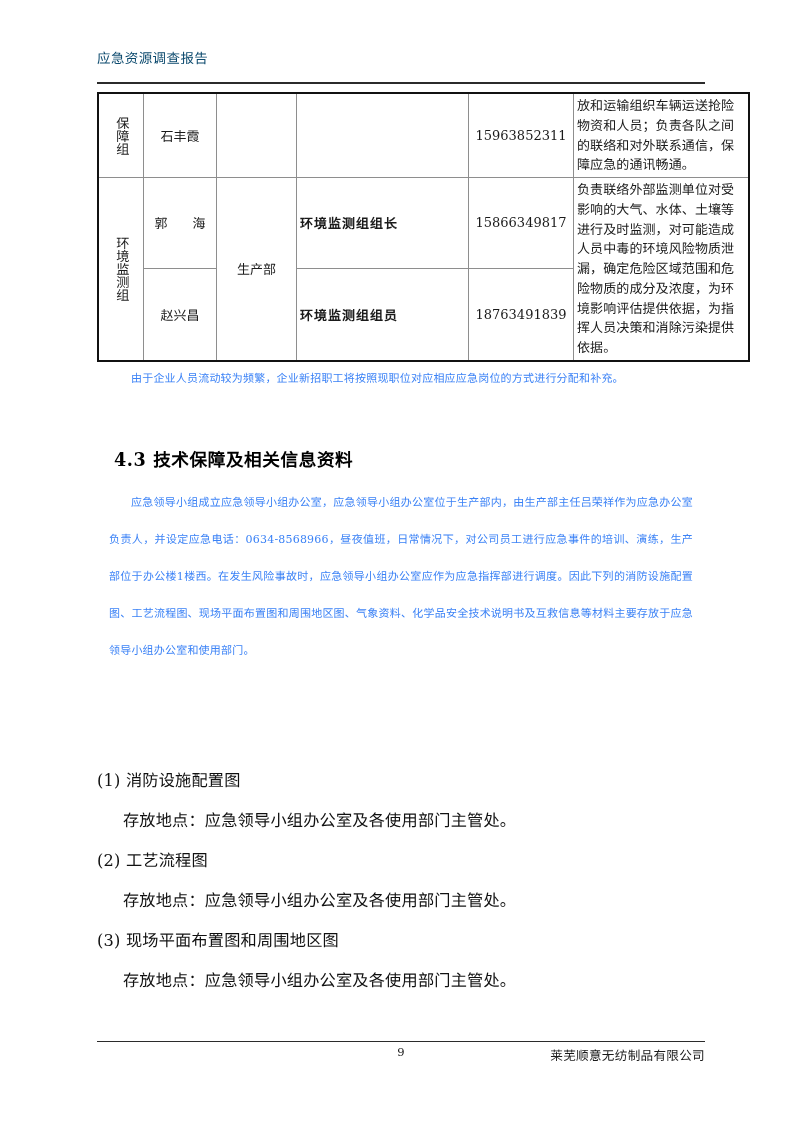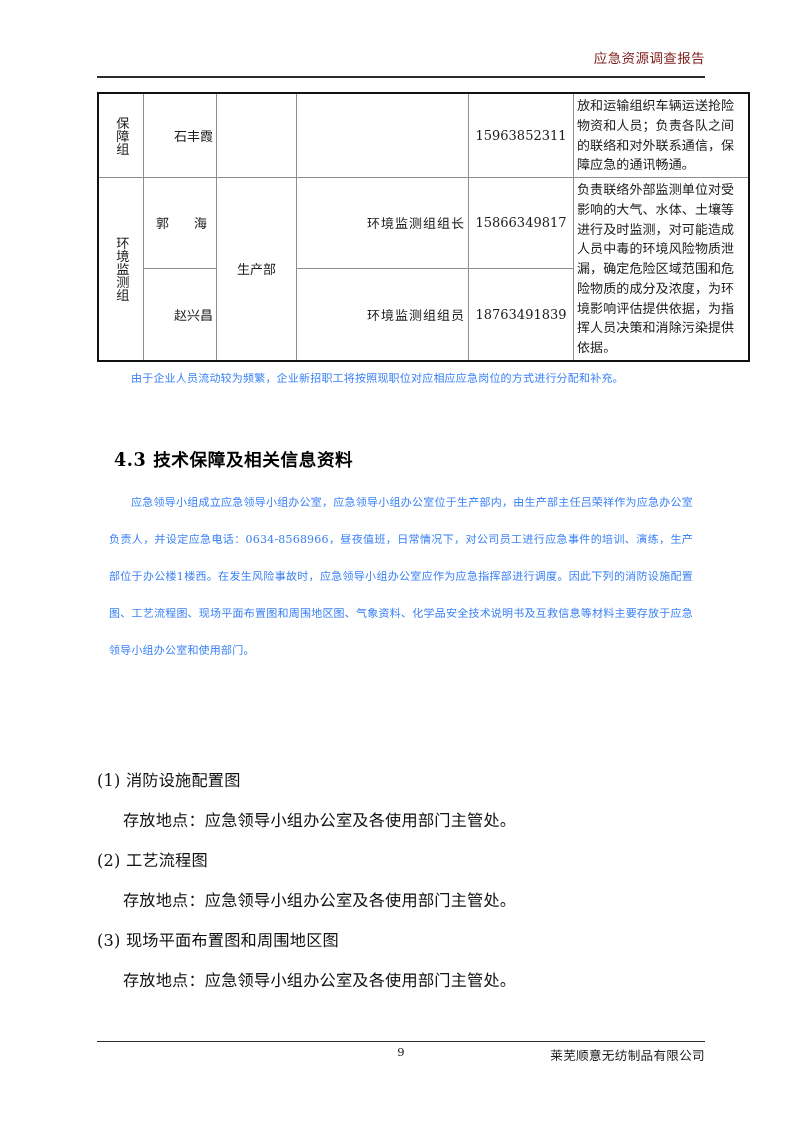--- a/index.html
+++ b/index.html
@@ -21,26 +21,25 @@
   }
 
   
   .page-header {
     position: absolute;
     left: 97px;
     top: 48px;
     width: 608px;
   }
   .page-header .hdr-text {
-    text-align: right;
     font-size: 13.5px;
     line-height: 20px;
     letter-spacing: 0.4px;
-    color: #7f1d1d;
-    padding-bottom: 8px;
+    color: #0c4a6e;
+    padding-bottom: 14px;
   }
   .page-header .hdr-rule {
     border-bottom: 2.2px solid #2b2b2b;
     width: 100%;
   }
 
   
   .emp-table-wrap {
     position: absolute;
     left: 97px;
@@ -69,33 +68,34 @@
   td.c-group .vtext {
     display: block;
     writing-mode: vertical-rl;
     text-orientation: upright;
     margin: 0 auto;
     line-height: 1.42;
     font-size: 13.2px;
   }
   td.c-name {
     width: 66px;
-    text-align: right;
+    text-align: center;
     font-size: 13.2px;
   }
   td.c-dept {
     width: 73px;
     text-align: center;
     font-size: 13.2px;
   }
   td.c-role {
     width: 165px;
-    text-align: right;
+    text-align: left;
     font-size: 13.2px;
     letter-spacing: 1px;
+    font-weight: bold;
   }
   td.c-phone {
     width: 98px;
     text-align: center;
     font-size: 13.2px;
     font-family: "DejaVu Serif", "Liberation Serif", serif;
   }
   td.c-duty {
     width: 168px;
     text-align: left;

